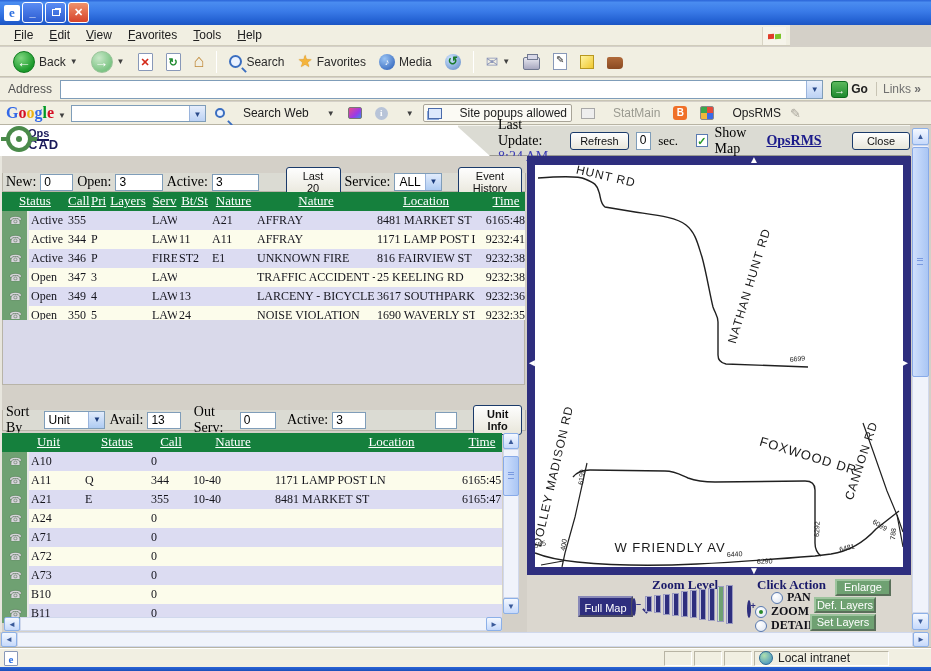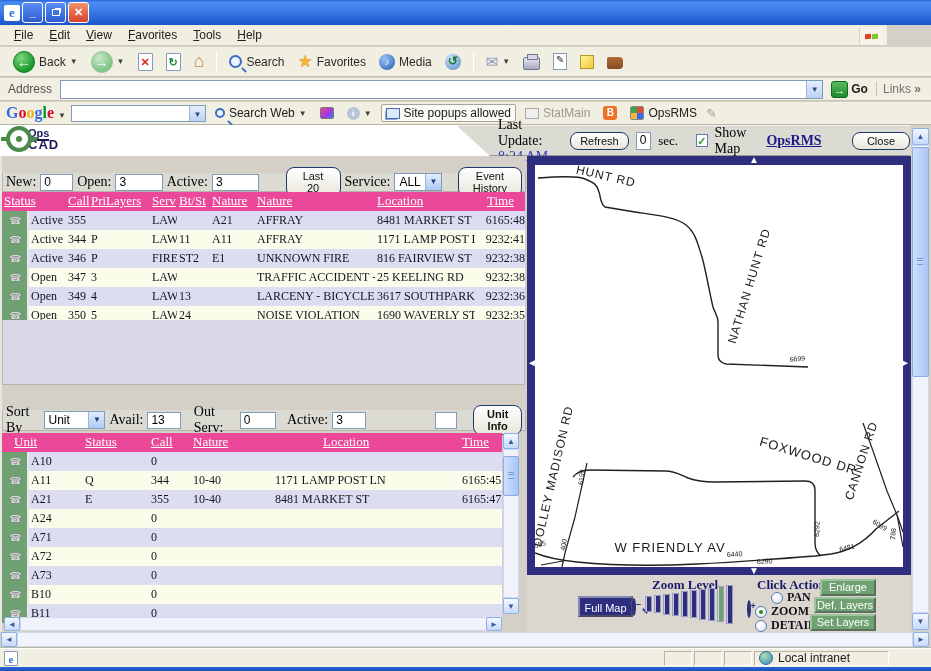--- a/index.html
+++ b/index.html
@@ -13,21 +13,21 @@
     color:#fff; display:flex; align-items:center; padding:0 4px; }
   .titlebar .tb-title { font-weight:bold; font-size:12px; text-shadow:1px 1px 1px #0a2a7a; margin-left:4px; flex:1; }
   .ie-ico { width:16px; height:16px; background:#fff; border-radius:2px; color:#2a6ee0; font-weight:bold;
     font-size:13px; text-align:center; line-height:15px; font-family:"Liberation Serif",serif; }
   .tb-btn { width:21px; height:21px; border:1px solid #fff; border-radius:3px; margin-left:2px;
     color:#fff; font-size:11px; font-weight:bold; text-align:center; line-height:19px;
     background:linear-gradient(180deg,#5a8cf4,#2c5cd0); }
   .tb-btn.close { background:linear-gradient(180deg,#f0926c,#d6442a); }
   .tb-btn .restore-glyph { display:inline-block; width:8px; height:7px; border:1px solid #fff; box-shadow:2px -2px 0 -1px #fff; margin-top:6px; }
 
-  .menubar { position:absolute; left:0; top:25px; width:887px; height:21px; background:#f1efe2;
+  .menubar { position:absolute; left:0; top:25px; width:790px; height:21px; background:#f1efe2;
     border-bottom:1px solid #d0ccbc; display:flex; align-items:center; padding-left:6px; }
   .menu-item { display:inline-block; padding:2px 8px; color:#202020; }
   .menu-item::first-letter { text-decoration:underline; }
   .winflag { position:absolute; right:4px; top:2px; width:24px; height:18px; background:#f6f4ea; border-left:1px solid #d8d4c4; padding:2px 0 0 5px;}
   .winflag i { display:inline-block; width:6px; height:5px; margin:0 1px 1px 0; transform:skewY(-6deg); }
 
   .btoolbar { position:absolute; left:0; top:47px; width:931px; height:30px; background:#f1efe2;
     border-bottom:1px solid #c8c4b4; display:flex; align-items:center; padding-left:8px; gap:3px; }
   .tbtn { display:flex; align-items:center; gap:4px; padding:2px 5px; border-radius:3px; color:#2a2a2a; font-size:12px; }
   .circ { width:22px; height:22px; border-radius:50%; color:#fff; font-weight:bold; text-align:center; line-height:21px; font-size:14px;
@@ -55,21 +55,21 @@
   .combo-arrow { position:absolute; right:0; top:0; width:16px; height:100%; background:linear-gradient(180deg,#e6eefc,#bcd2f4);
     border-left:1px solid #9ab4dc; color:#2a4a8a; font-size:8px; text-align:center; line-height:18px; }
   .go-btn { display:flex; align-items:center; gap:3px; padding:0 4px; font-weight:bold; color:#202020; }
   .go-ic { width:17px; height:17px; background:linear-gradient(180deg,#5cb85c,#1e8a2e); border:1px solid #0e6a1e; border-radius:3px; color:#fff; text-align:center; line-height:16px; font-size:11px; }
   .links-lbl { color:#707070; padding:0 6px; border-left:1px solid #c8c4b4; }
 
   .googlebar { position:absolute; left:0; top:102px; width:931px; height:23px; background:#f1efe2;
     border-bottom:1px solid #b8b4a4; display:flex; align-items:center; padding:0 6px; gap:5px; font-size:12px; }
   .glogo { font-family:"Liberation Serif",serif; font-weight:bold; font-size:16px; letter-spacing:0; }
   .g-input { width:135px; height:17px; background:#fff; border:1px solid #7f9db9; position:relative; }
-  .gbtn { display:flex; align-items:center; gap:4px; padding:1px 4px; color:#202020; }
+  .gbtn { display:flex; align-items:center; gap:18px; padding:1px 4px; color:#202020; }
   .gbtn.disabled { color:#9a9a90; }
   .popup-ic { width:14px; height:11px; border:1px solid #4a6aaa; background:#dce8fc; box-shadow:-2px 2px 0 -1px #8aa8dc; }
   .blogger-ic { width:14px; height:14px; background:#f07028; border-radius:3px; color:#fff; font-weight:bold; text-align:center; line-height:14px; font-size:10px; }
   .opt-ic { width:14px; height:14px; background:conic-gradient(#e84a3a 0 25%,#3a6ae8 25% 50%,#f0b83a 50% 75%,#3aa84a 75%); border-radius:2px; border:1px solid #888;}
   .pencil-ic { color:#a8a49a; font-size:13px; }
   .info-ic { width:13px; height:13px; border-radius:50%; background:#b8c4d8; color:#fff; font-weight:bold; font-size:9px; text-align:center; line-height:13px; font-family:"Liberation Serif",serif;}
   .badge-ic { width:14px; height:12px; background:linear-gradient(135deg,#e84a8a,#9a3ae8 60%,#3a8ae8); border:1px solid #777; border-radius:2px;}
 
   
   .app-header { position:absolute; left:0; top:125px; width:910px; height:31px; background:#fff; }
@@ -80,38 +80,38 @@
     clip-path:polygon(0 0,22% 0,22% 100%,0 100%,0 0,78% 0,100% 0,100% 100%,78% 100%,78% 0); }
   .opscad .txt { margin-left:-4px; line-height:11px; color:#1a1a5a; font-family:"Liberation Sans",sans-serif; }
   .opscad .l1 { font-size:11px; font-weight:bold; border-bottom:2px solid #1a1a5a; }
   .opscad .l2 { font-size:13px; font-weight:bold; letter-spacing:1px; }
   .hdr-gray { position:absolute; left:458px; top:0; width:452px; height:31px; background:#dbdbd3;
     border-top:1px solid #f4f4ee; border-bottom:1px solid #9a9a92; display:flex; align-items:center; gap:7px;
     font-family:"Liberation Serif",serif; font-size:14px; padding-left:40px; }
   .hdr-wedge { position:absolute; left:458px; top:0; }
   .lu-time { color:#3a3ab4; }
   .xp-btn { font-family:"Liberation Sans",sans-serif; font-size:11px; background:linear-gradient(180deg,#fefefe,#e8e6da);
-    border:1px solid #1a3a6a; border-radius:8px; padding:2px 9px; color:#101010;margin-left:12px; }
+    border:1px solid #1a3a6a; border-radius:3px; padding:2px 9px; color:#101010;margin-left:12px; }
   .sec-inp { width:30px; height:18px; border:1px solid #7f9db9; background:#fff; font-size:12px; padding-left:3px; font-family:"Liberation Sans",sans-serif;}
   .chk { width:13px; height:13px; background:#fff; border:1px solid #5a7ab0; color:#2a9a2a; font-size:11px; font-weight:bold; line-height:12px; text-align:center; }
   .opsrms { color:#1a1a8a; font-weight:bold; text-decoration:underline; font-size:14px; }
 
   .left-panel { position:absolute; left:0; top:156px; width:526px; height:476px; background:#d4d0c8; border-left:2px solid #e8e6de;}
   .sect-title { background:#fdfdf8; border:1px solid #b8b4a8; color:#1a1a6a; font-family:"Liberation Serif",serif;
     font-weight:bold; font-size:14px; padding:0 4px; height:16px; line-height:15px; }
   .ctrl-row { background:#dbdbd3; border:1px solid #b8b4a8; border-top:none; display:flex; align-items:center; gap:4px;
     font-family:"Liberation Serif",serif; font-size:14px; padding:0 3px; }
   .ctl-inp { height:17px; border:1px solid #7f9db9; background:#fff; font-size:12px; padding-left:3px; font-family:"Liberation Sans",sans-serif;}
   .dropdown { height:18px; background:#fff; border:1px solid #7f9db9; position:relative; font-size:12px; font-family:"Liberation Sans",sans-serif; padding:1px 0 0 4px; }
   .dd-ar { position:absolute; right:0; top:0; bottom:0; width:16px; background:linear-gradient(180deg,#e2ecfc,#aecbf2);
     border-left:1px solid #9ab4dc; color:#1a3a7a; font-size:8px; text-align:center; line-height:16px; }
 
   table.cad { border-collapse:collapse; table-layout:fixed; font-family:"Liberation Serif",serif; }
-  table.cad th { background:#ec4899; color:#fff; font-size:13px; font-weight:normal; text-decoration:underline;
-    text-align:left; padding:1px 0 2px 2px; white-space:nowrap; }
+  table.cad th { background:#15803d; color:#fff; font-size:13px; font-weight:normal; text-decoration:underline;
+    text-align:center; padding:1px 0 2px 2px; white-space:nowrap; }
   table.cad td { font-size:12px; color:#14141c; padding:2px 0 2px 2px; white-space:nowrap; overflow:hidden; height:14px; }
   tr.row-odd  td { background:#dcdcf2; }
   tr.row-even td { background:#fcfceb; }
   td.icon-cell { background:#6fa172 !important; border-right:2px solid #e8e8e8; text-align:center; padding:0; }
   td.icon-cell .ph { color:#d8d8dc; font-size:10px; text-shadow:0 0 1px #404040; }
   td.t-right { text-align:right; padding-right:4px; }
 
   .calls-empty { position:absolute; background:#d9d9ea; border:1px solid #b8b4a8; border-top:none; }
 
   
@@ -632,21 +632,21 @@
       <span>PAN</span>
     </span>
   <span class="radio-row" style="left:228px;top:29px">
       <span class="radio sel"></span>
       <span>ZOOM</span>
     </span>
   <span class="radio-row" style="left:228px;top:43px">
       <span class="radio"></span>
       <span>DETAIL</span>
     </span>
-  <span class="grn-btn" style="left:293px;top:4px;width:56px;height:17px">Enlarge</span>
+  <span class="grn-btn" style="left:308px;top:4px;width:56px;height:17px">Enlarge</span>
   <span class="grn-btn" style="left:287px;top:22px;width:62px;height:16px">Def. Layers</span>
   <span class="grn-btn" style="left:283px;top:39px;width:66px;height:17px">Set Layers</span>
 </div>
 
 <div class="sb-btn abs" style="left:912px;top:128px;width:17px;height:17px;line-height:16px">▲</div>
 <div class="sb-track-v abs" style="left:912px;top:145px;width:17px;height:468px"></div>
 <div class="sb-thumb abs" style="left:912px;top:147px;width:17px;height:230px">
     <span class="grip-v"></span>
   </div>
 <div class="sb-btn abs" style="left:912px;top:613px;width:17px;height:17px;line-height:16px">▼</div>

